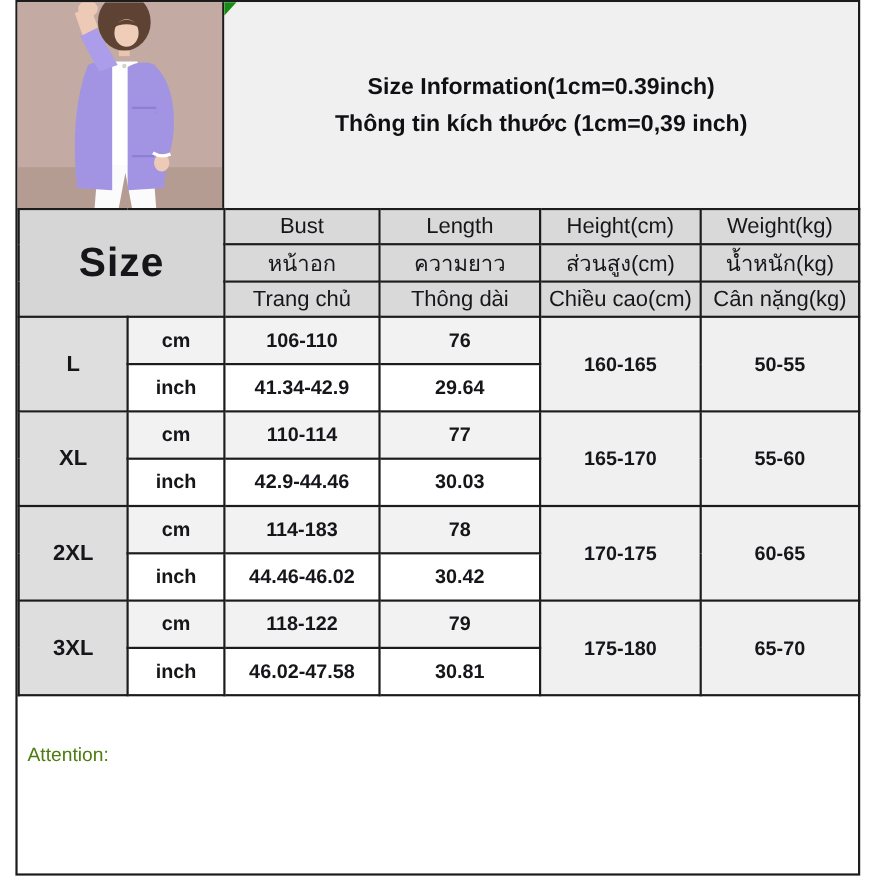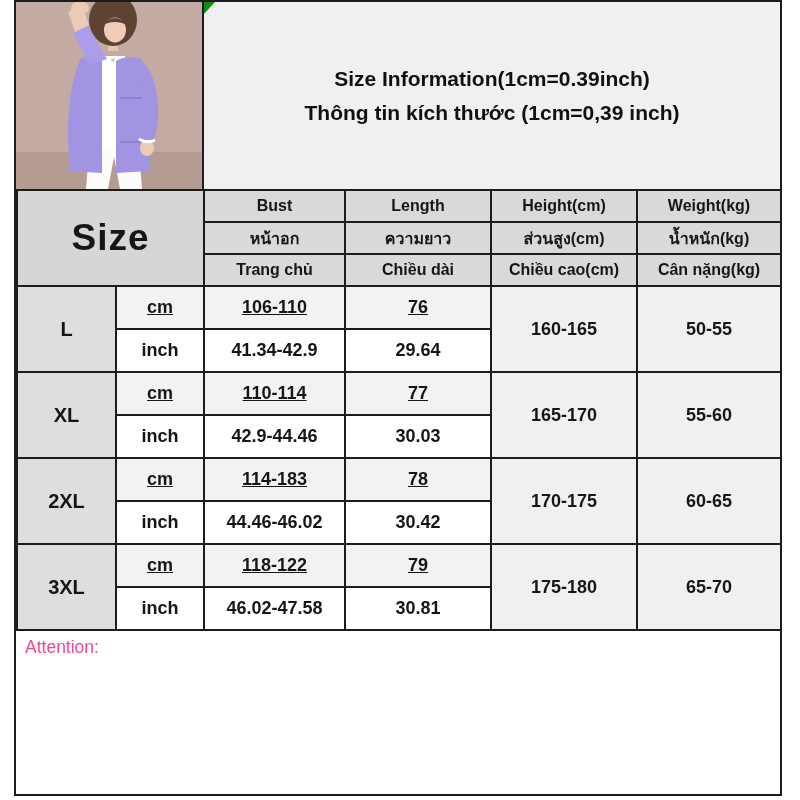--- a/index.html
+++ b/index.html
@@ -20,31 +20,31 @@
   .titlebox{flex:1;background:var(--title-bg);position:relative;
             display:flex;flex-direction:column;justify-content:center;align-items:center;
             gap:10px;text-align:right;font-weight:bold;font-size:21px;color:#101014;}
   .corner-tri{position:absolute;left:0;top:0;width:0;height:0;
               border-top:12px solid var(--accent-green);border-right:11px solid transparent;}
   
   table.size-table{border-collapse:collapse;width:100%;table-layout:fixed;flex:0 0 auto;}
   .size-table td{border:2px solid var(--border);text-align:center;vertical-align:middle;
                  padding:0;overflow:hidden;white-space:nowrap;}
   .hrow{height:32px;}
-  .hrow td{background:var(--header-bg);font-weight:bold;font-size:16px;}
+  .hrow td{background:var(--header-bg);font-weight:normal;font-size:20px;}
   td.corner{background:var(--corner-bg);font-size:37px;font-weight:bold;letter-spacing:1px;}
   .cmrow,.inrow{height:43px;}
   .cmrow td,.inrow td{font-size:18px;font-weight:bold;}
   td.sizelabel{background:var(--size-label-bg);font-size:20px;}
-  td.cmbg{background:var(--cm-row-bg);text-decoration:underline;}
+  td.cmbg{background:var(--cm-row-bg);}
   .inrow td{background:#ffffff;}
   td.merged{background:var(--merged-bg);margin-top:47px;}
   
   .attention{flex:1;padding:3px 9px;font-size:17.5px;line-height:1.5;
-             color:#ec4899;font-weight:400;}
+             color:#4d7c0f;font-weight:400;margin-top:37px;}
   .attention div{margin:0;}
 </style>
 </head>
 <body>
 
 <div class="content">
 
   <div class="top">
     <div class="photo">
       <svg width="186" height="187" viewBox="0 0 186 187" xmlns="http://www.w3.org/2000/svg">
@@ -104,21 +104,21 @@
         <td>Weight(kg)</td>
       </tr>
       <tr class="hrow">
         <td>หน้าอก</td>
         <td>ความยาว</td>
         <td>ส่วนสูง(cm)</td>
         <td>น้ำหนัก(kg)</td>
       </tr>
       <tr class="hrow">
         <td>Trang chủ</td>
-        <td>Chiều dài</td>
+        <td>Thông dài</td>
         <td>Chiều cao(cm)</td>
         <td>Cân nặng(kg)</td>
       </tr>
 
       <tr class="cmrow">
         <td class="sizelabel" rowspan="2">L</td>
         <td class="cmbg">cm</td>
         <td class="cmbg">106-110</td>
         <td class="cmbg">76</td>
         <td class="merged" rowspan="2">160-165</td>

